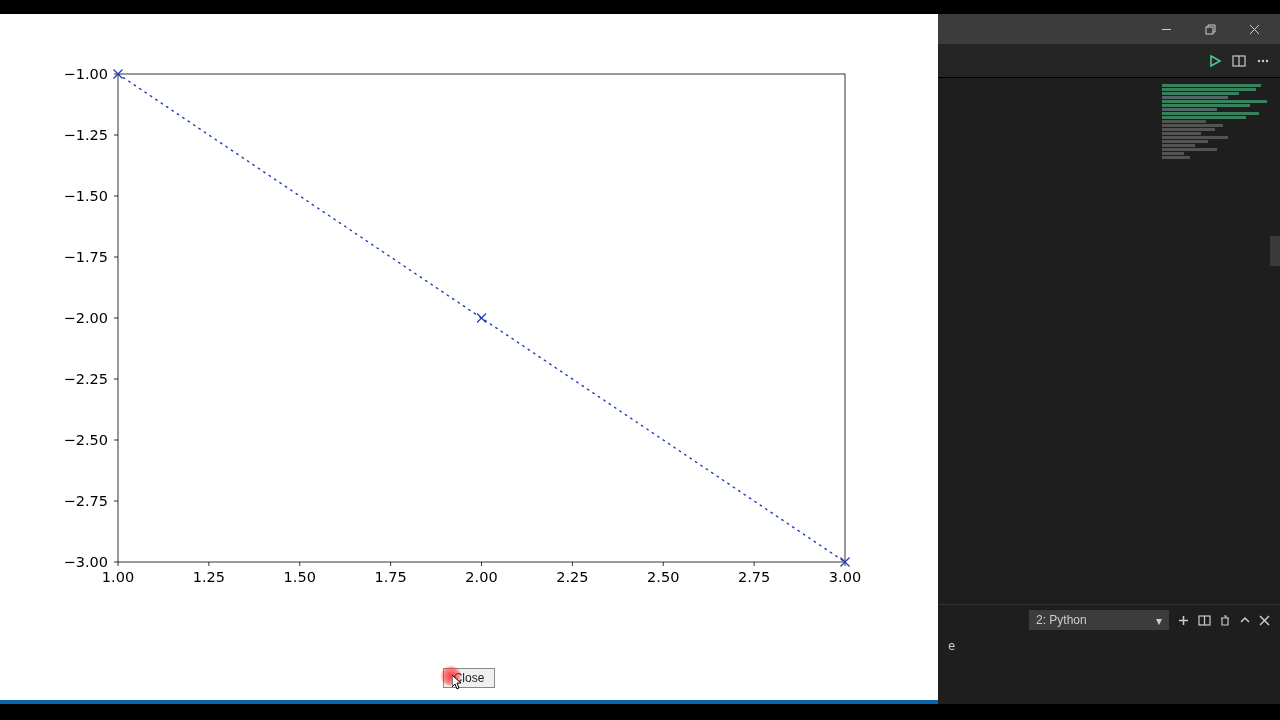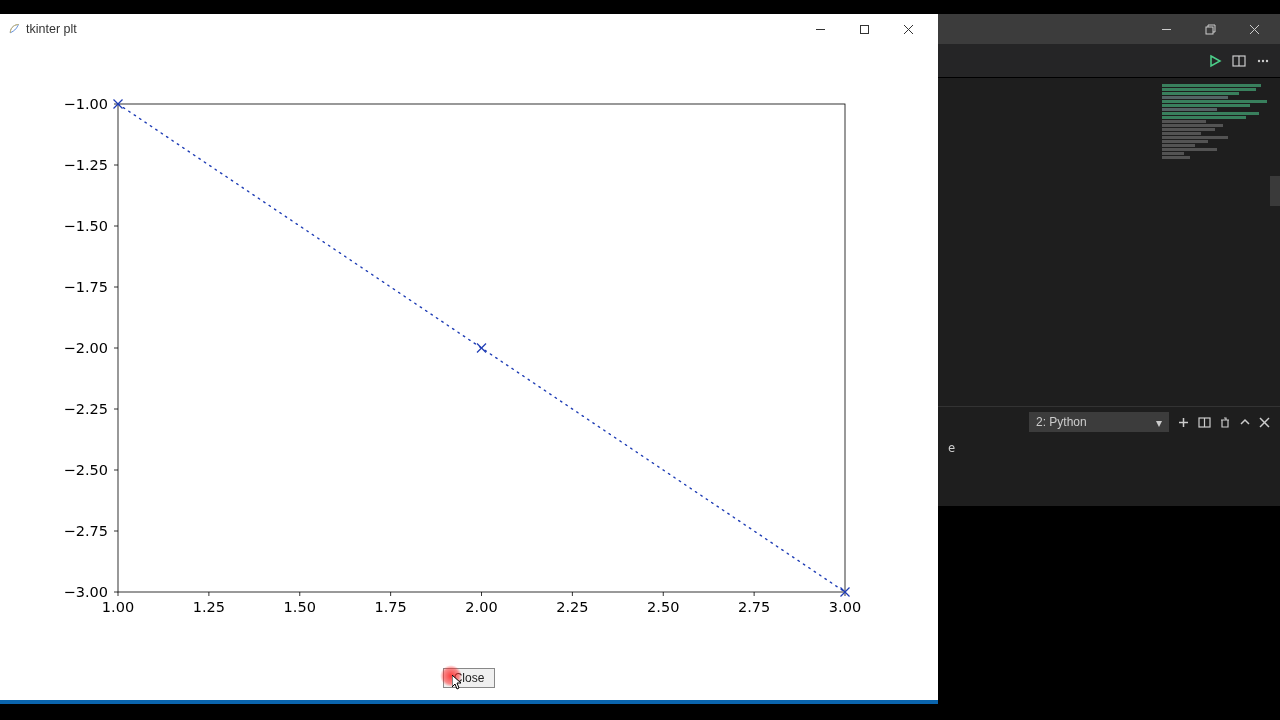--- a/index.html
+++ b/index.html
@@ -36,21 +36,21 @@
     pointer-events: none;
   }
   .cursor-arrow {
     position: absolute; left: 8px; top: 6px; color:#000; pointer-events:none;
   }
 
   
   .vscode {
     position: absolute;
     left: 938px; top: 14px;
-    width: 342px; height: 492px;
+    width: 342px; height: 690px;
     background: #1e1e1e;
     color: #ccc;
     font-size: 12px;
     display: flex; flex-direction: column;
   }
   .vsc-titlebar {
     height: 30px; background: #3c3c3c;
     display: flex; align-items: center; justify-content: flex-end;
     padding-right: 4px;
   }
@@ -106,46 +106,20 @@
   
   .win-taskbar { position:absolute; left:0; top:700px; width:938px; height:4px; background:#0a64ad; }
 </style>
 </head>
 <body>
 
 <div class="topbar"></div>
 <div class="botbar"></div>
 
 <div class="tk-window">
-  <div class="tk-titlebar">
-    <span class="feather">
-      <svg viewBox="0 0 16 16">
-          <path d="M3 13 C3 5 10 2 14 2 C12 6 10 10 3 13 Z" fill="none" stroke="#2a67c9" stroke-width="1"></path>
-          <path d="M3 13 C3 5 10 2 14 2" fill="none" stroke="#edc04a" stroke-width="1"></path>
-        </svg>
-    </span>
-    <span>tkinter plt</span>
-    <span class="spacer"></span>
-    <div class="tk-btn">
-      <svg viewBox="0 0 11 11">
-          <line x1="1" y1="5.5" x2="10" y2="5.5" stroke="#333" stroke-width="1"></line>
-        </svg>
-    </div>
-    <div class="tk-btn">
-      <svg viewBox="0 0 11 11">
-          <rect x="1.5" y="1.5" width="8" height="8" fill="none" stroke="#333" stroke-width="1"></rect>
-        </svg>
-    </div>
-    <div class="tk-btn">
-      <svg viewBox="0 0 11 11">
-          <line x1="1" y1="1" x2="10" y2="10" stroke="#333" stroke-width="1"></line>
-          <line x1="10" y1="1" x2="1" y2="10" stroke="#333" stroke-width="1"></line>
-        </svg>
-    </div>
-  </div>
 
   <div class="plot-holder">
     <svg class="plot" id="plot-svg" width="938" height="620">
         <rect x="118" y="60" width="727" height="488" fill="none" stroke="#000" stroke-width="0.8"></rect>
         <line x1="118" y1="548" x2="118" y2="552" stroke="#000" stroke-width="0.8"></line>
         <text x="118" y="568" font-size="14.5" font-family="DejaVu Sans, Arial" fill="#000" text-anchor="middle">1.00</text>
         <line x1="208.875" y1="548" x2="208.875" y2="552" stroke="#000" stroke-width="0.8"></line>
         <text x="208.875" y="568" font-size="14.5" font-family="DejaVu Sans, Arial" fill="#000" text-anchor="middle">1.25</text>
         <line x1="299.75" y1="548" x2="299.75" y2="552" stroke="#000" stroke-width="0.8"></line>
         <text x="299.75" y="568" font-size="14.5" font-family="DejaVu Sans, Arial" fill="#000" text-anchor="middle">1.50</text>

